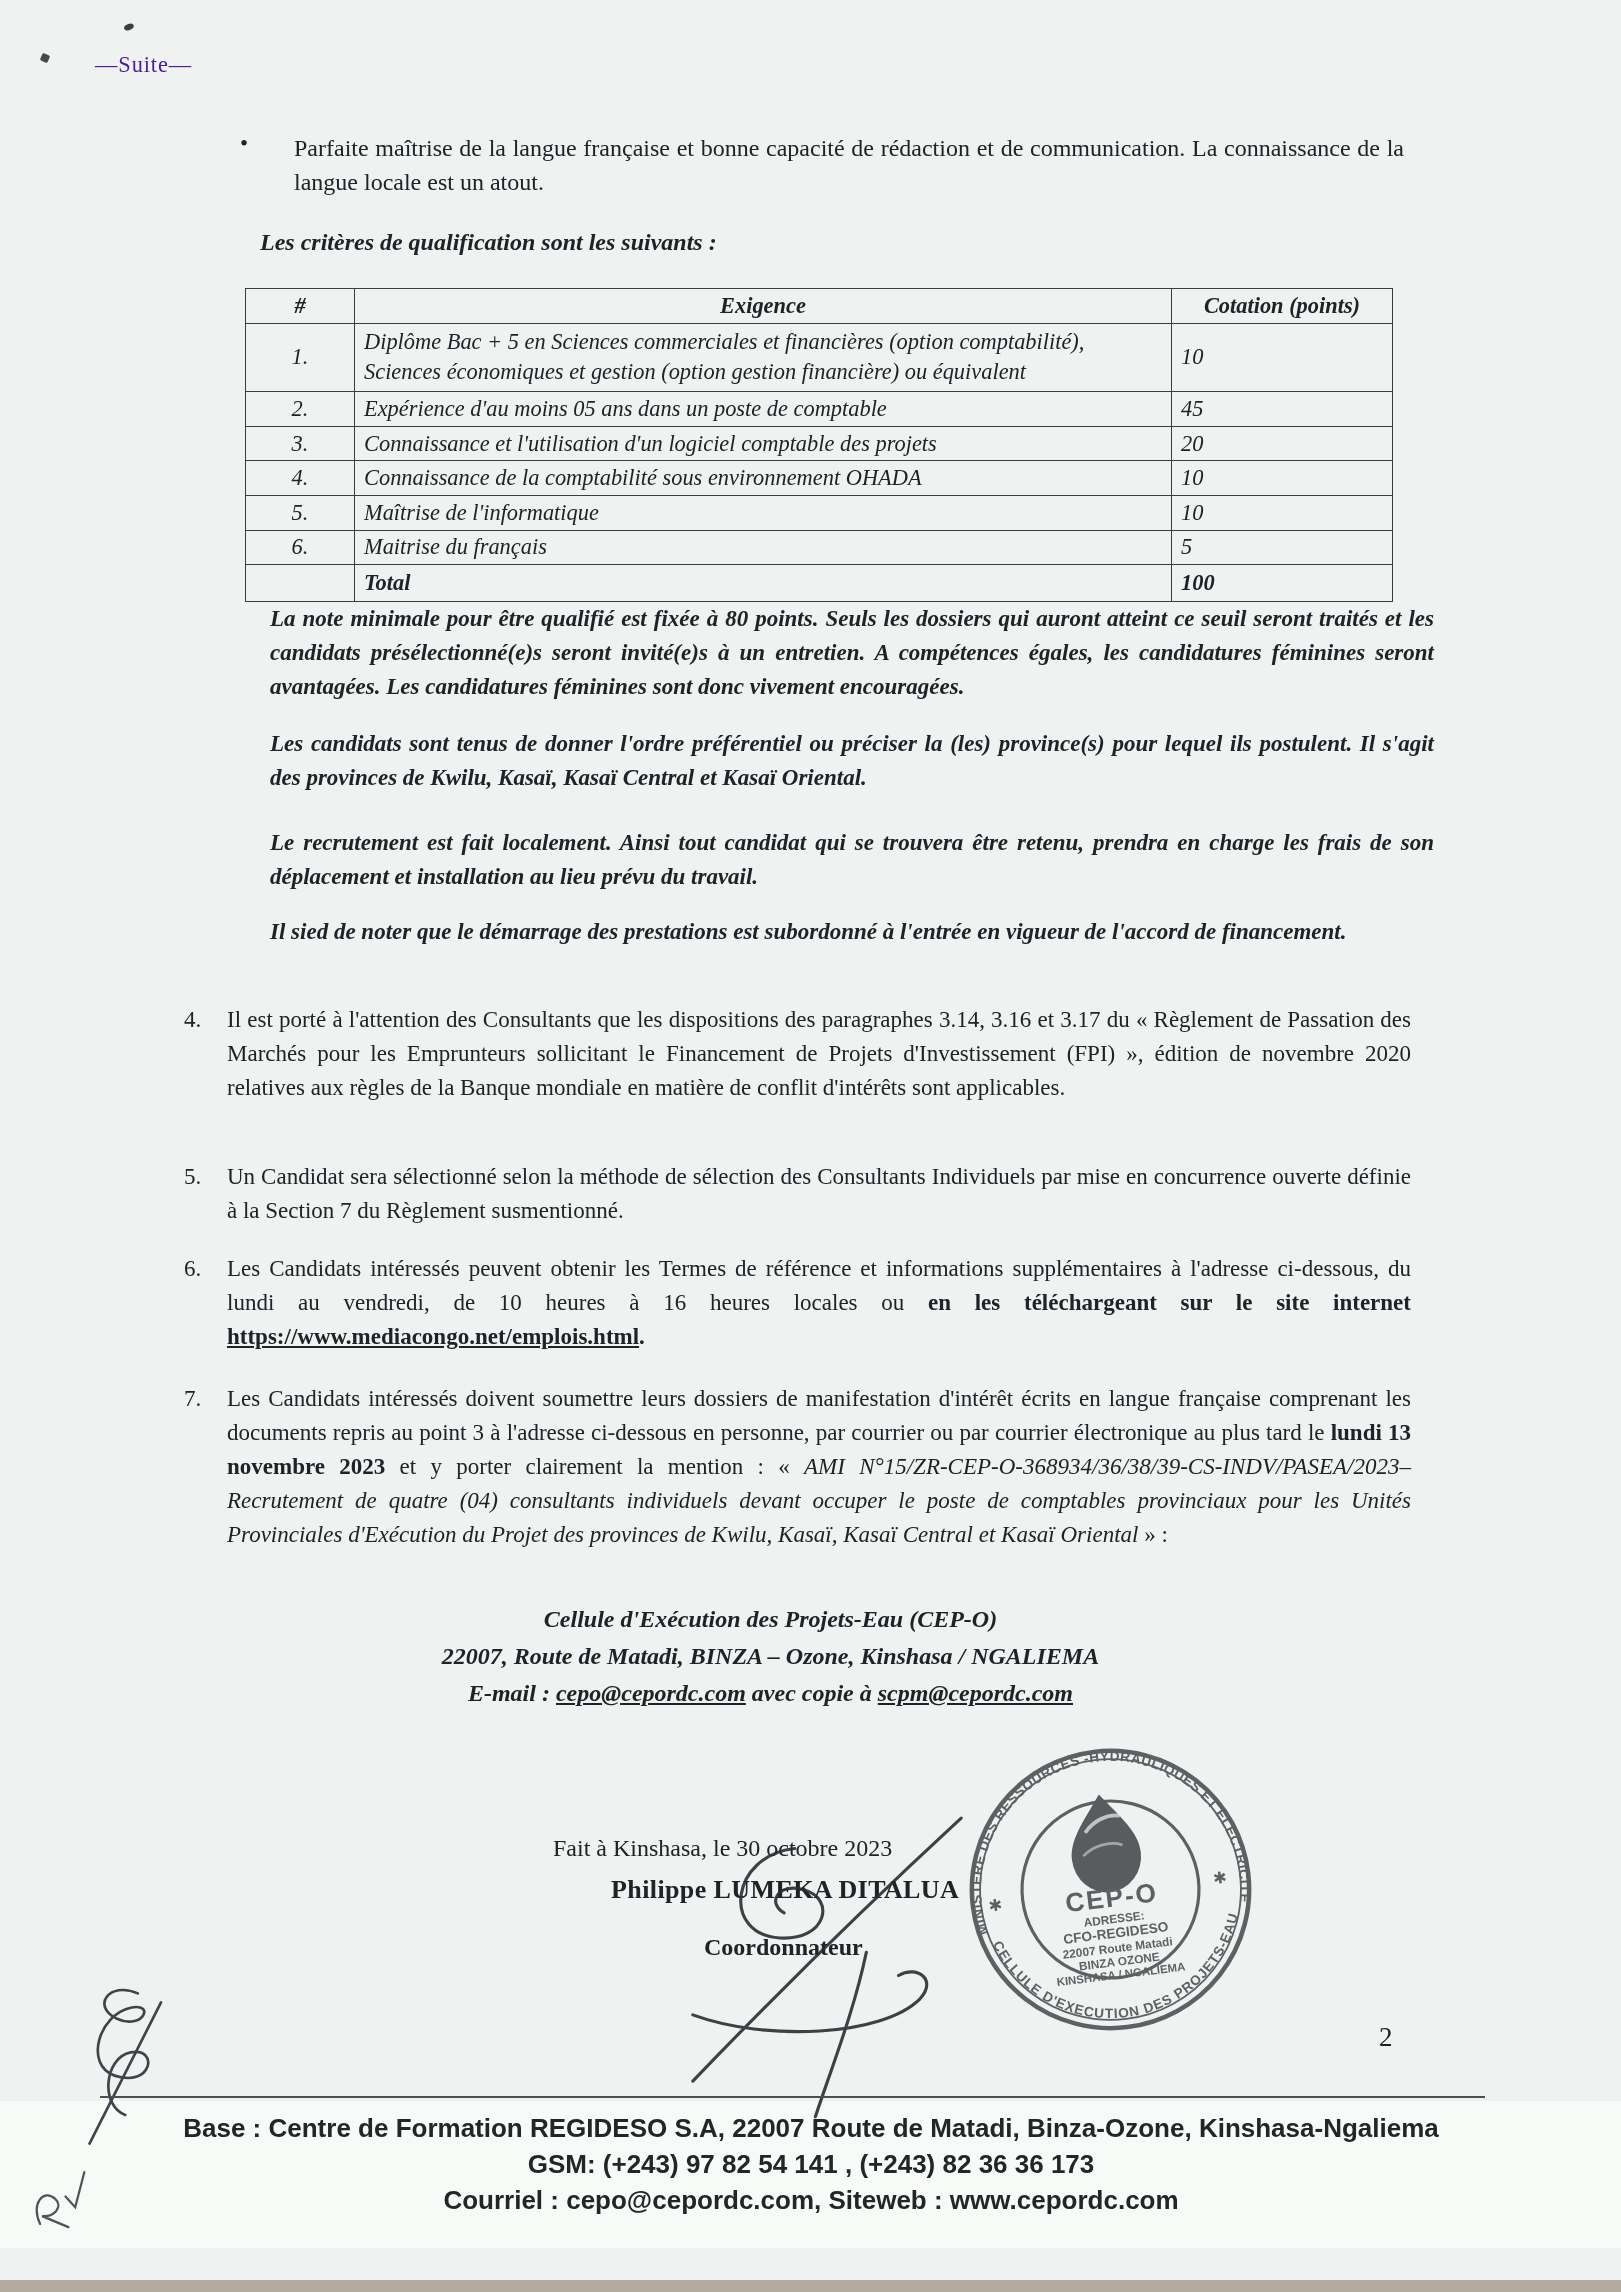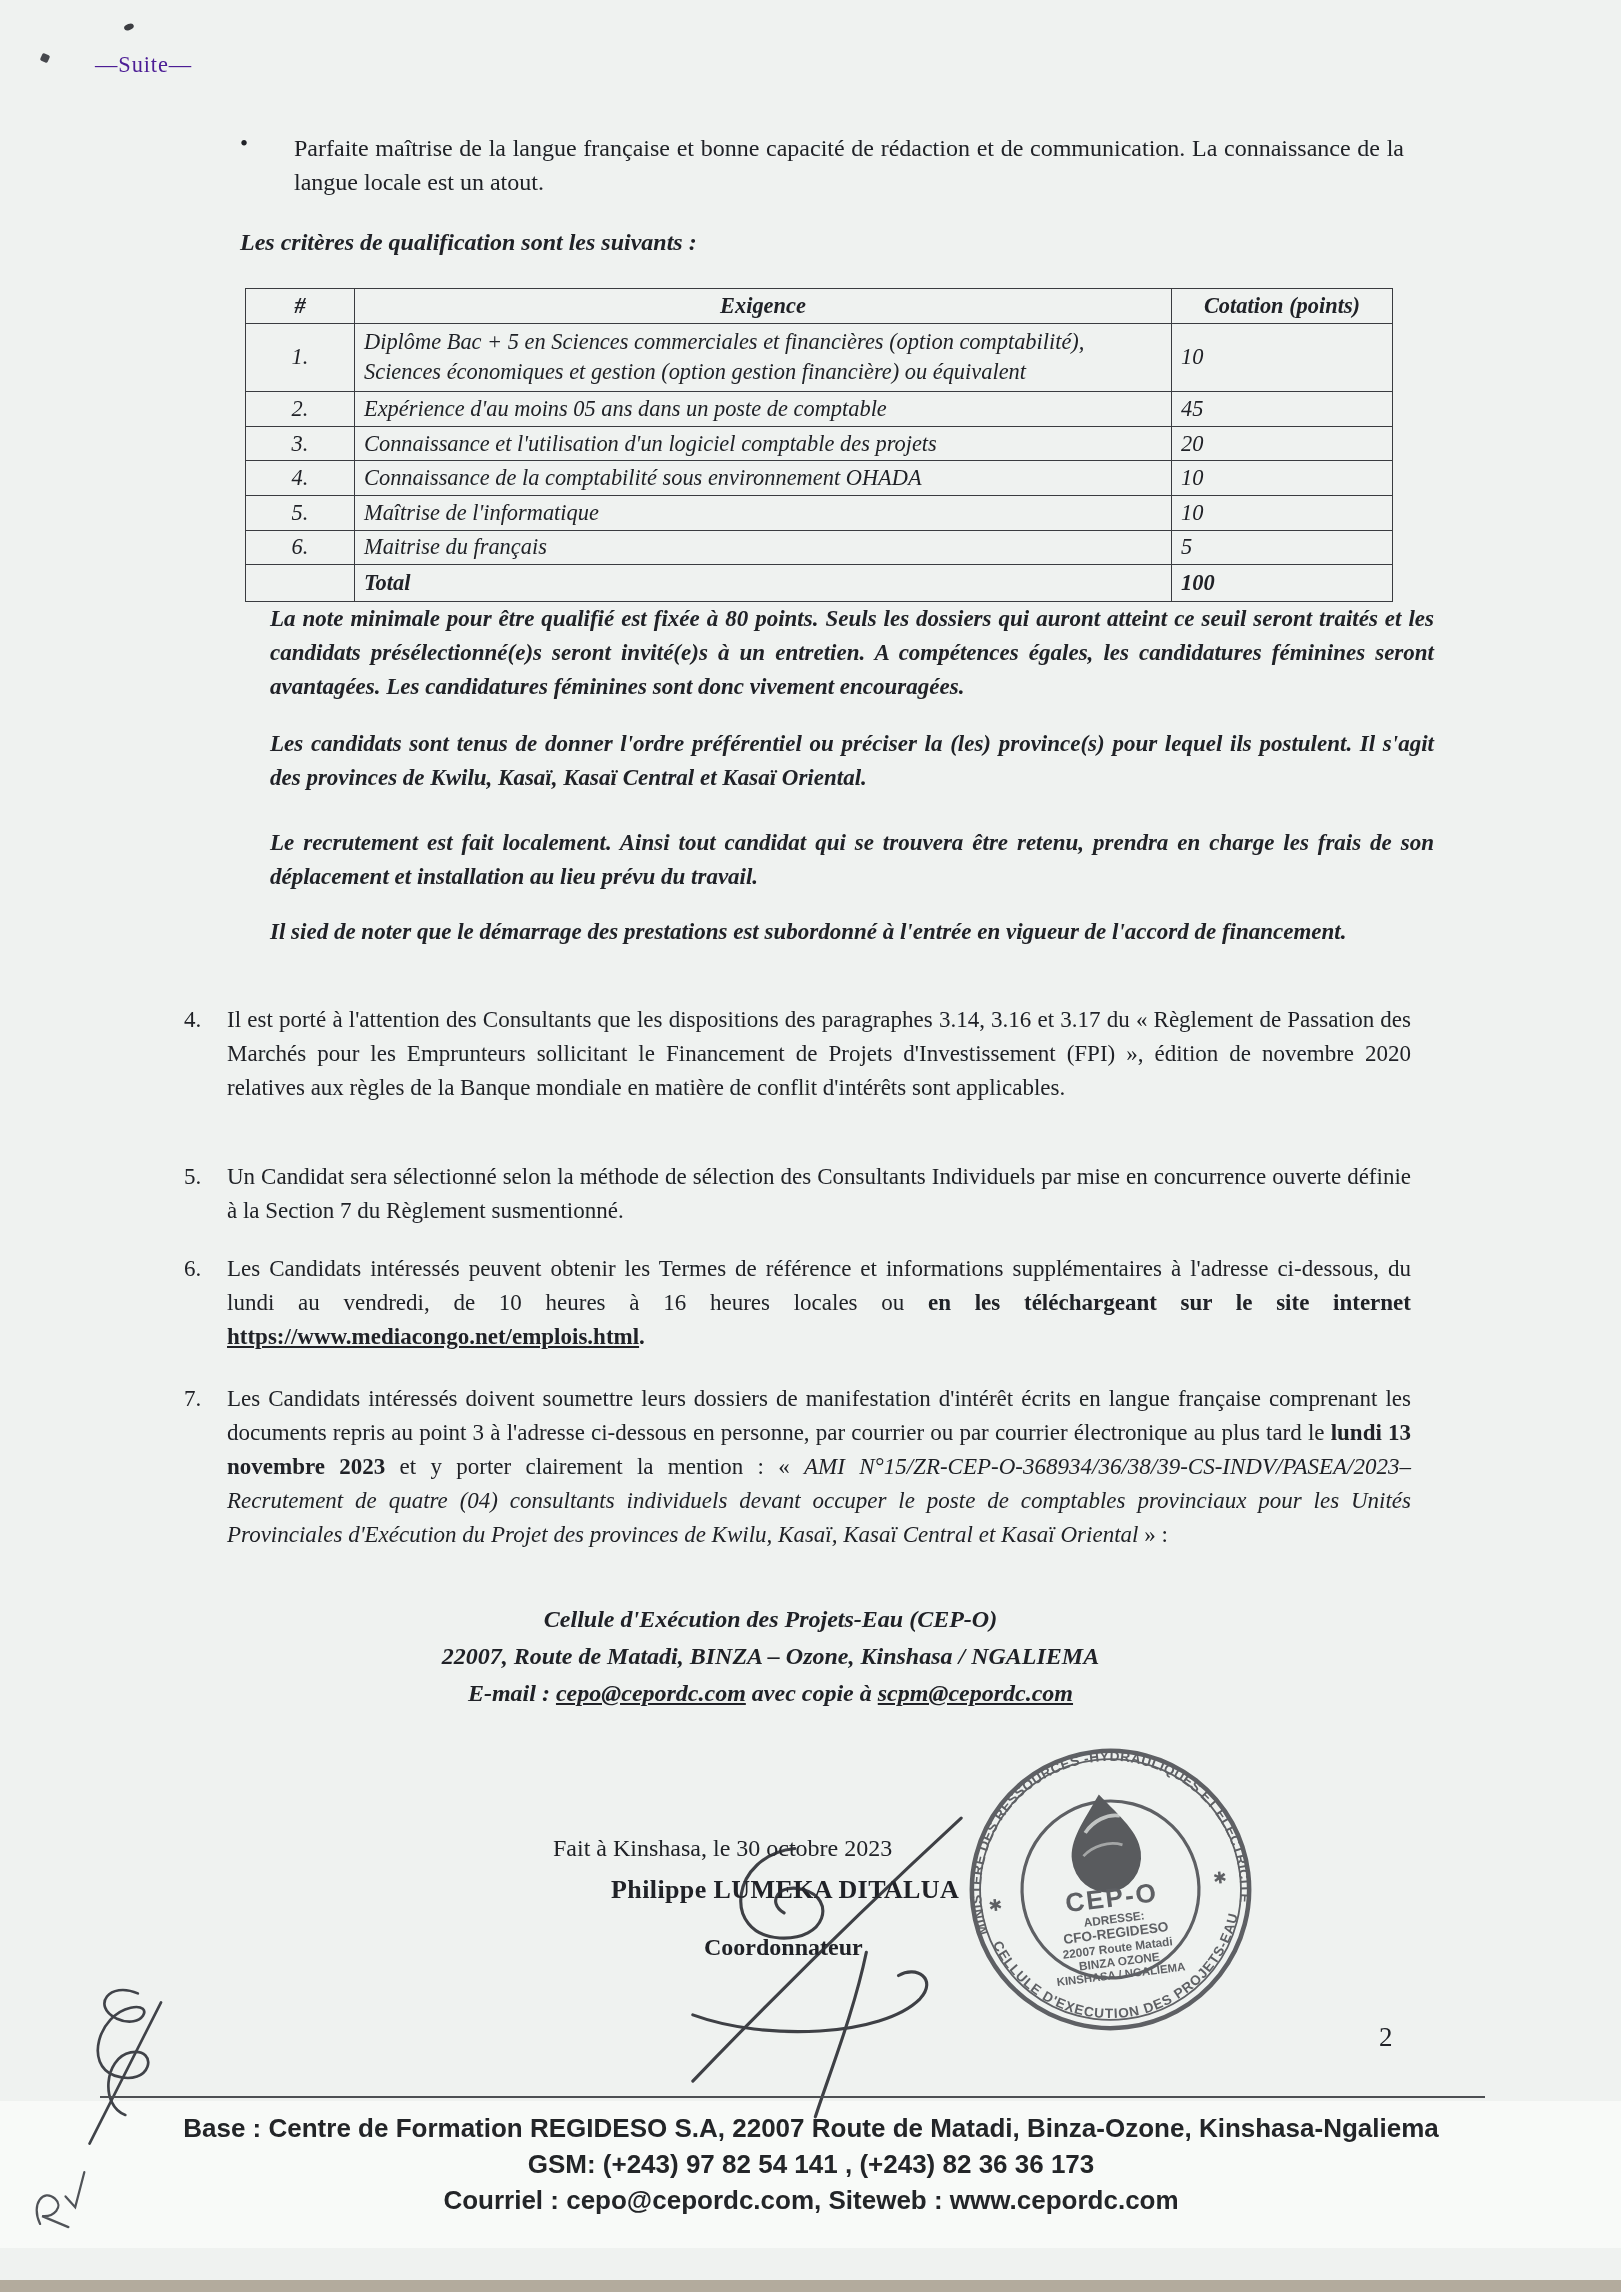--- a/index.html
+++ b/index.html
@@ -7,21 +7,21 @@
         font-family:"Liberation Serif",serif;color:#202227;}
   .footer-band{position:absolute;left:0;top:2101px;width:1621px;height:147px;background:#f8faf8;}
   .bottom-edge{position:absolute;left:0;top:2280px;width:1621px;height:12.5px;background:#b3ab9d;}
   .abs{position:absolute;}
   .suite{left:95px;top:52px;font-size:22.4px;color:#4c1d95;letter-spacing:0.9px;}
   .speck1{left:124px;top:24px;width:9.9px;height:6.3px;background:#3c3e42;border-radius:50%;transform:rotate(-20deg);}
   .speck2{left:41px;top:54px;width:8px;height:8px;background:#46484d;border-radius:1.8px;transform:rotate(25deg);}
   .bullet-row{left:240px;top:131px;width:1164px;display:flex;}
   .bullet-glyph{width:54px;font-size:23px;flex:0 0 54px;}
   .bullet-text{font-size:24px;line-height:34px;text-align:justify;}
-  .criteria{left:240px;top:229px;font-size:24px;font-weight:bold;font-style:italic;}
+  .criteria{left:260px;top:229px;font-size:24px;font-weight:bold;font-style:italic;}
   table.qual{position:absolute;left:245px;top:288px;width:1148px;border-collapse:collapse;
              font-size:22.4px;font-style:italic;table-layout:fixed;}
   table.qual th,table.qual td{border:1.8px solid #3a3c40;padding:1.8px 9px;vertical-align:middle;}
   table.qual th{font-weight:bold;text-align:center;height:30px;}
   .col-num{width:90px;text-align:center;}
   .col-pts{width:202px;text-align:left;}
   td.exi{padding-left:12.5px;line-height:30px;}
   tr.r1 td{height:64px;}
   tr.rs td{height:30px;}
   tr.total td{height:32px;}

